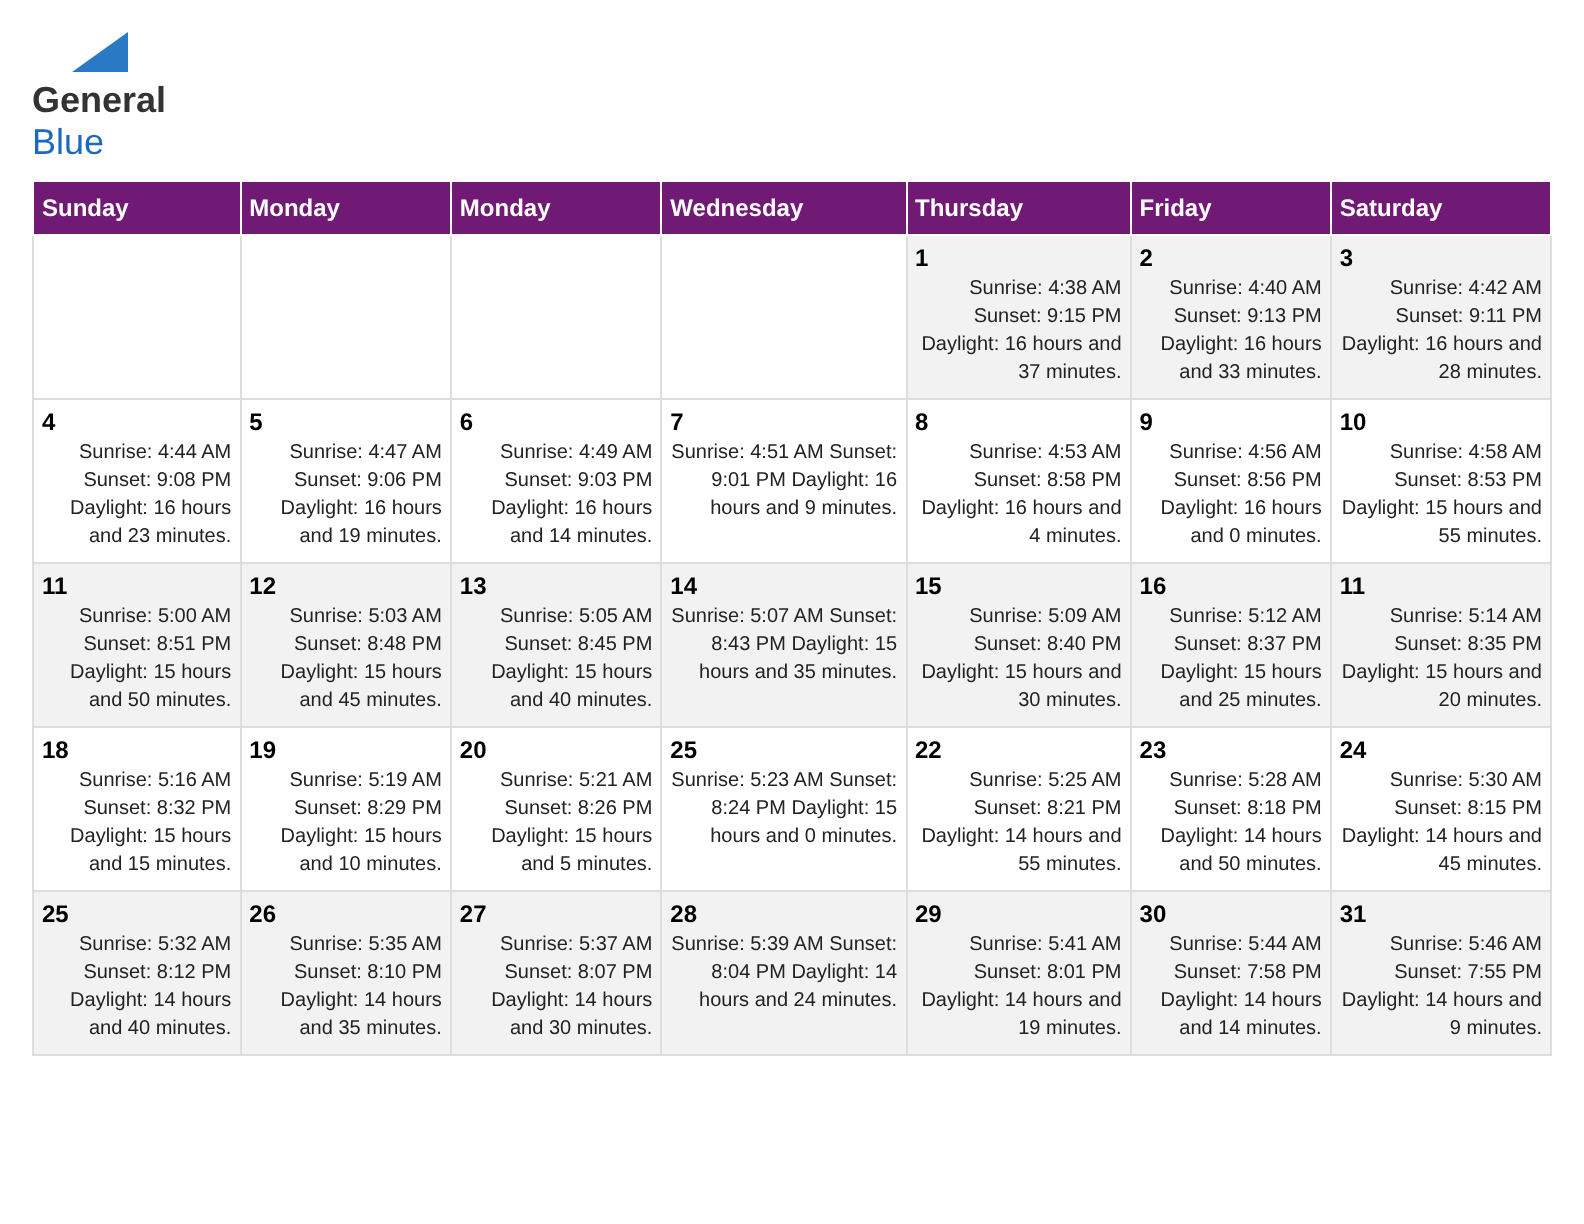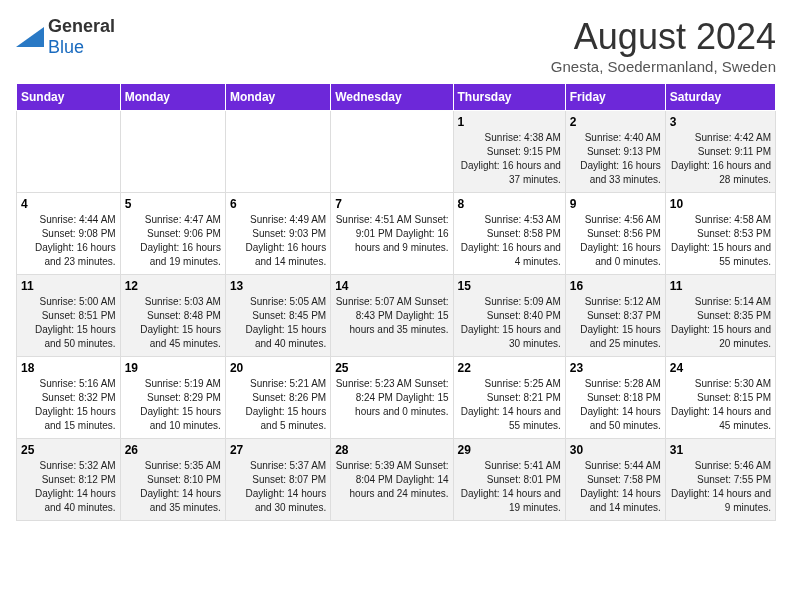--- a/index.html
+++ b/index.html
@@ -13,20 +13,21 @@
     .header {
       display: flex;
       justify-content: space-between;
       align-items: flex-start;
       margin-bottom: 8px;
     }
     .logo {
       display: flex;
       align-items: center;
       gap: 4px;
+      flex-direction: column;
     }
     .logo-text-general {
       font-size: 18px;
       font-weight: bold;
       color: #333;
     }
     .logo-text-blue {
       font-size: 18px;
       font-weight: normal;
       color: #1a6bbf;
@@ -46,21 +47,21 @@
     .subtitle {
       font-size: 15px;
       color: #555;
     }
     table {
       width: 100%;
       border-collapse: collapse;
       font-size: 11px;
     }
     thead th {
-      background-color: #6d28d9;
+      background-color: #701a75;
       color: #fff;
       text-align: left;
       padding: 6px 4px;
       font-size: 12px;
       font-weight: bold;
       border: 1px solid #fff;
     }
     tbody tr {
       vertical-align: top;
     }
@@ -99,24 +100,20 @@
 <div class="header">
   <div class="logo">
     <svg class="logo-icon" viewBox="0 0 28 20" xmlns="http://www.w3.org/2000/svg">
       <polygon points="0,20 28,0 28,20" fill="#2979c5"></polygon>
     </svg>
     <div>
       <span class="logo-text-general">General</span><br>
       <span class="logo-text-blue">Blue</span>
     </div>
   </div>
-  <div class="title-block">
-    <div class="month-title">August 2024</div>
-    <div class="subtitle">Gnesta, Soedermanland, Sweden</div>
-  </div>
 </div>
 
 <table>
   <thead>
     <tr>
     <th>Sunday</th>
         <th>Monday</th>
         <th>Monday</th>
         <th>Wednesday</th>
         <th>Thursday</th>

